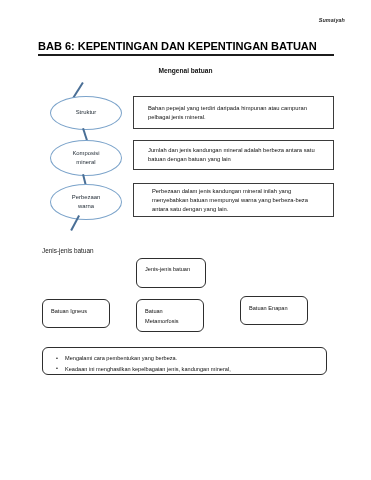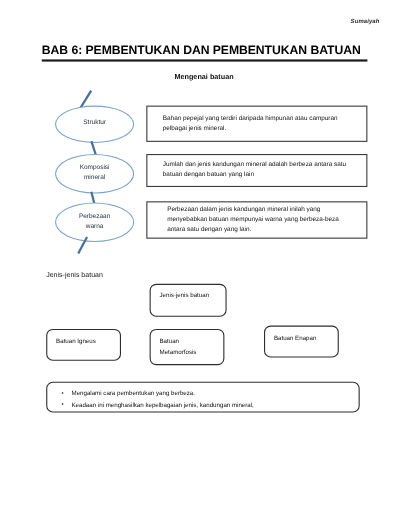--- a/index.html
+++ b/index.html
@@ -152,21 +152,21 @@
   }
 </style>
 </head>
 <body>
 
 <div class="page">
 
   <div class="doc-header">Sumaiyah</div>
 
   <div class="title-block">
-    <div class="title">BAB 6: PEMBENTUKAN DAN PEMBENTUKAN BATUAN</div>
+    <div class="title">BAB 6: KEPENTINGAN DAN KEPENTINGAN BATUAN</div>
     <div class="title-rule"></div>
   </div>
 
   <div class="subtitle">Mengenai batuan</div>
 
   <div class="connector" style="left:72px; top:98px; width:19px; height:1.6px; transform:rotate(-58deg);"></div>
 
   <div class="ellipse" style="left:50px; top:96px; width:72px; height:34px;">
     <span>Struktur</span>
   </div>

